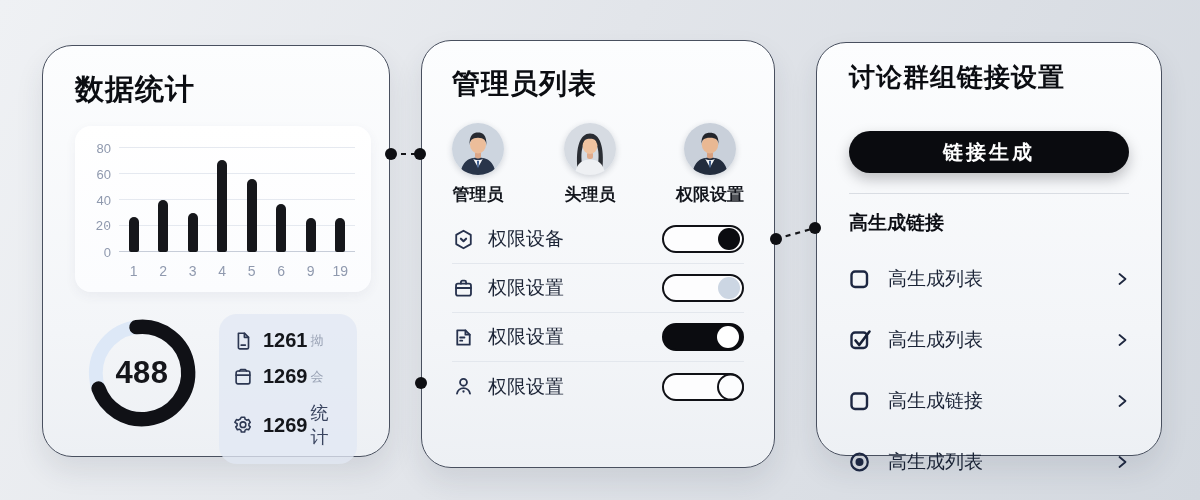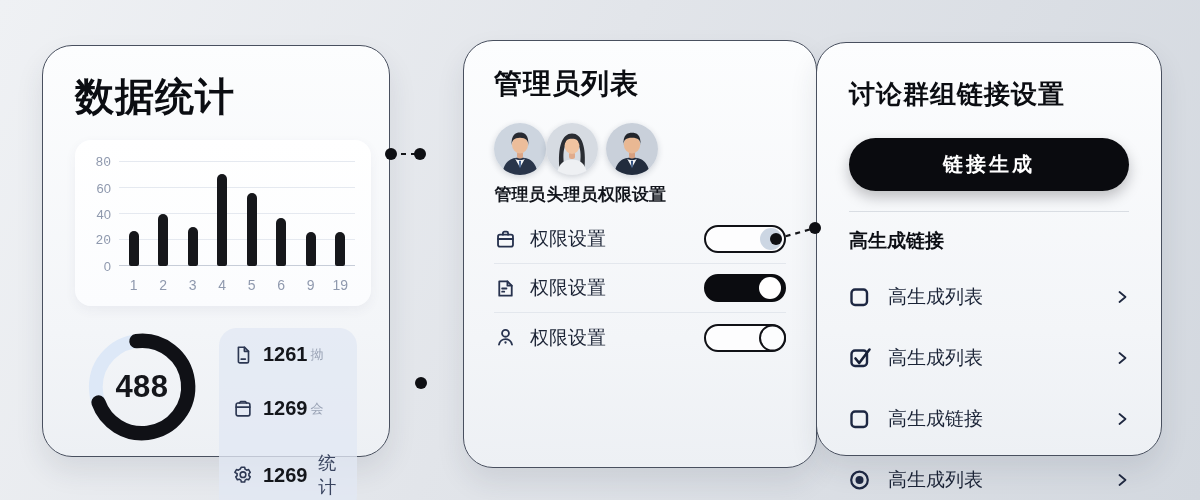--- a/index.html
+++ b/index.html
@@ -13,23 +13,23 @@
 
   
   .panel{
     position:absolute;
     background:linear-gradient(180deg,#fcfdfe 0%,#f3f5f8 70%,#edf0f4 100%);
     border:1.5px solid #49505f;
     border-radius:30px;
     box-shadow:0 14px 28px rgba(40,50,70,.10);
   }
   .panel-1{ left:42px; top:45px; width:348px; height:412px; padding:24px 32px; }
-  .panel-2{ left:421px; top:40px; width:354px; height:428px; padding:24px 30px;margin-left:42px; }
-  .panel-3{ left:816px; top:42px; width:346px; height:414px; padding:34px 32px; }
-  .panel-title{ font-size:39px; font-weight:800; letter-spacing:1px; color:#0b0d12; }
+  .panel-2{ left:421px; top:40px; width:354px; height:428px; padding:24px 30px; }
+  .panel-3{ left:816px; top:42px; width:346px; height:414px; padding:17px 32px; }
+  .panel-title{ font-size:29px; font-weight:800; letter-spacing:1px; color:#0b0d12; }
   .panel-2 .panel-title{ font-size:28px; }
   .panel-3 .panel-title{ font-size:26px; }
 
   
   .chart-card{
     margin-top:16px; width:296px; height:166px; position:relative;
     background:linear-gradient(180deg,#ffffff,#fbfcfe);
     border-radius:16px; box-shadow:0 4px 12px rgba(60,70,95,.06);
   }
   .plot{ position:absolute; left:44px; right:16px; top:22px; bottom:40px; }
@@ -46,30 +46,30 @@
   .bottom-row{ display:flex; align-items:flex-start; margin-top:22px; }
   .donut{ position:relative; width:118px; height:118px; margin-left:8px; flex:none; }
   .donut svg{ display:block; width:118px; height:118px; }
   .donut-value{
     position:absolute; inset:0; display:flex; align-items:center; justify-content:center;
     font-size:31px; font-weight:800; color:#15161b; letter-spacing:.5px;
   }
   .stats-card{
     margin-left:18px; width:140px; min-height:134px;
     background:rgba(225,232,244,.78); border-radius:18px;
-    padding:15px 13px; display:flex; flex-direction:column; gap:31px;text-align:center;
+    padding:15px 13px; display:flex; flex-direction:column; gap:13px;
   }
   .stat-row{ display:flex; align-items:center; }
   .stat-row svg{ width:22px; height:22px; flex:none; stroke:#2c3752; }
   .stat-value{ font-size:20px; font-weight:800; margin-left:9px; color:#14161b; }
   .stat-suffix{ font-size:13px; margin-left:3px; color:#9aa3b5; }
   .stat-suffix.dark{ color:#39445f; font-size:18px; }
 
   
-  .avatars{ display:flex; justify-content:flex-start; margin-top:20px; }
+  .avatars{ display:flex; justify-content:space-between; margin-top:20px; }
   .avatar-col{ display:flex; flex-direction:column; align-items:center; }
   .avatar{ width:52px; height:52px; border-radius:50%; overflow:hidden;
            box-shadow:0 2px 6px rgba(30,40,60,.18); }
   .avatar svg{ display:block; width:52px; height:52px; }
   .avatar-label{ margin-top:8px; font-size:17px; font-weight:600;
                  color:#12151c; white-space:nowrap; }
   .admin-rows{ margin-top:9px; }
   .admin-row{ height:49px; display:flex; align-items:center;
               border-bottom:1px solid #e3e7ed; }
   .admin-row:last-child{ border-bottom:none; }
@@ -82,21 +82,21 @@
   .knob{ position:absolute; top:50%; transform:translateY(-50%); border-radius:50%; }
   .toggle.knob-outline .knob{ width:27px; height:27px; right:-2px;
       background:#fcfdfe; border:2.5px solid #101116; }
   .toggle.knob-black .knob{ width:22px; height:22px; right:2px; background:#0b0c10; }
   .toggle.knob-gray .knob{ width:22px; height:22px; right:2px; background:#ccd6e3; }
   .toggle.filled{ background:#0b0c10; border-color:#0b0c10; }
   .toggle.filled .knob{ width:22px; height:22px; right:3px; background:#ffffff; }
 
   
   .gen-button{
-    margin-top:26px; height:53px; border-radius:27px; background:#0a0b0f;
+    margin-top:36px; height:42px; border-radius:27px; background:#0a0b0f;
     display:flex; align-items:center; justify-content:center; cursor:pointer;
     box-shadow:0 6px 14px rgba(10,12,18,.25);
   }
   .gen-button span{ color:#ffffff; font-size:20px; font-weight:700; letter-spacing:3px; }
   .divider{ margin-top:20px; height:1px; background:#d9dde3; }
   .subheading{ margin-top:16px; font-size:19px; font-weight:800; color:#0d0f15; }
   .link-items{ margin-top:7px; }
   .link-item{ height:37px; display:flex; align-items:center;margin-top:24px; }
   .ctl{ width:24px; height:22px; flex:none; }
   .ctl .box{ fill:none; stroke:#1d2742; stroke-width:2.4; }
@@ -128,21 +128,21 @@
       <div class="plot">
           <div class="gridline zero" style="bottom: 0%;"></div>
           <div class="ytick" style="bottom: calc(0% - 8px);">0</div>
           <div class="gridline" style="bottom: 25%;"></div>
           <div class="ytick" style="bottom: calc(25% - 8px); font-family: Liberation Mono, monospace;">20</div>
           <div class="gridline" style="bottom: 50%;"></div>
           <div class="ytick" style="bottom: calc(50% - 8px);">40</div>
           <div class="gridline" style="bottom: 75%;"></div>
           <div class="ytick" style="bottom: calc(75% - 8px);">60</div>
           <div class="gridline" style="bottom: 100%;"></div>
-          <div class="ytick" style="bottom: calc(100% - 8px); font-family: Liberation Mono, monospace;">80</div>
+          <div class="ytick" style="bottom: calc(100% - 8px);">80</div>
           <div class="bar" style="left: 6.25%; height: 33.75%; background: rgb(22, 23, 27);"></div>
           <div class="xtick" style="left: 6.25%;">1</div>
           <div class="bar" style="left: 18.75%; height: 50%; background: rgb(22, 23, 27);"></div>
           <div class="xtick" style="left: 18.75%;">2</div>
           <div class="bar" style="left: 31.25%; height: 37.5%; background: rgb(22, 23, 27);"></div>
           <div class="xtick" style="left: 31.25%;">3</div>
           <div class="bar" style="left: 43.75%; height: 88.75%; background: rgb(22, 23, 27);"></div>
           <div class="xtick" style="left: 43.75%;">4</div>
           <div class="bar" style="left: 56.25%; height: 70%; background: rgb(22, 23, 27);"></div>
           <div class="xtick" style="left: 56.25%;">5</div>
@@ -238,20 +238,30 @@
             <path d="M17.4 22.5 C17 11.5 21.5 9.8 26 9.8 C30.5 9.8 35 11.5 34.6 22.5 C34.6 17 32 14.8 26 14.8 C20 14.8 17.4 17 17.4 22.5 Z" fill="#22252b"></path>
           </svg>
         </div>
         <div class="avatar-label">权限设置</div>
       </div>
     </div>
 
     <div class="admin-rows">
 
 
+      <div class="admin-row">
+        <svg class="row-icon" viewBox="0 0 24 24" fill="none" stroke-width="1.9" stroke-linecap="round" stroke-linejoin="round">
+          <path d="M12 2.8 L19.6 7.2 V16.8 L12 21.2 L4.4 16.8 V7.2 Z"></path>
+          <path d="M9.3 11.2 L12 13.8 L14.7 11.2" stroke-width="2.2"></path>
+        </svg>
+        <span class="row-label">权限设备</span>
+        <div class="toggle knob-black">
+            <div class="knob"></div>
+          </div>
+      </div>
 
       <div class="admin-row">
         <svg class="row-icon" viewBox="0 0 24 24" fill="none" stroke-width="1.9" stroke-linecap="round" stroke-linejoin="round">
           <rect x="4.2" y="7" width="15.6" height="12.5" rx="2"></rect>
           <path d="M4.2 11.5 H19.8"></path>
             <path d="M9.3 7 V5.4 a1.6 1.6 0 0 1 1.6 -1.6 h2.2 a1.6 1.6 0 0 1 1.6 1.6 V7"></path>
         </svg>
         <span class="row-label">权限设置</span>
         <div class="toggle knob-gray">
             <div class="knob"></div>

